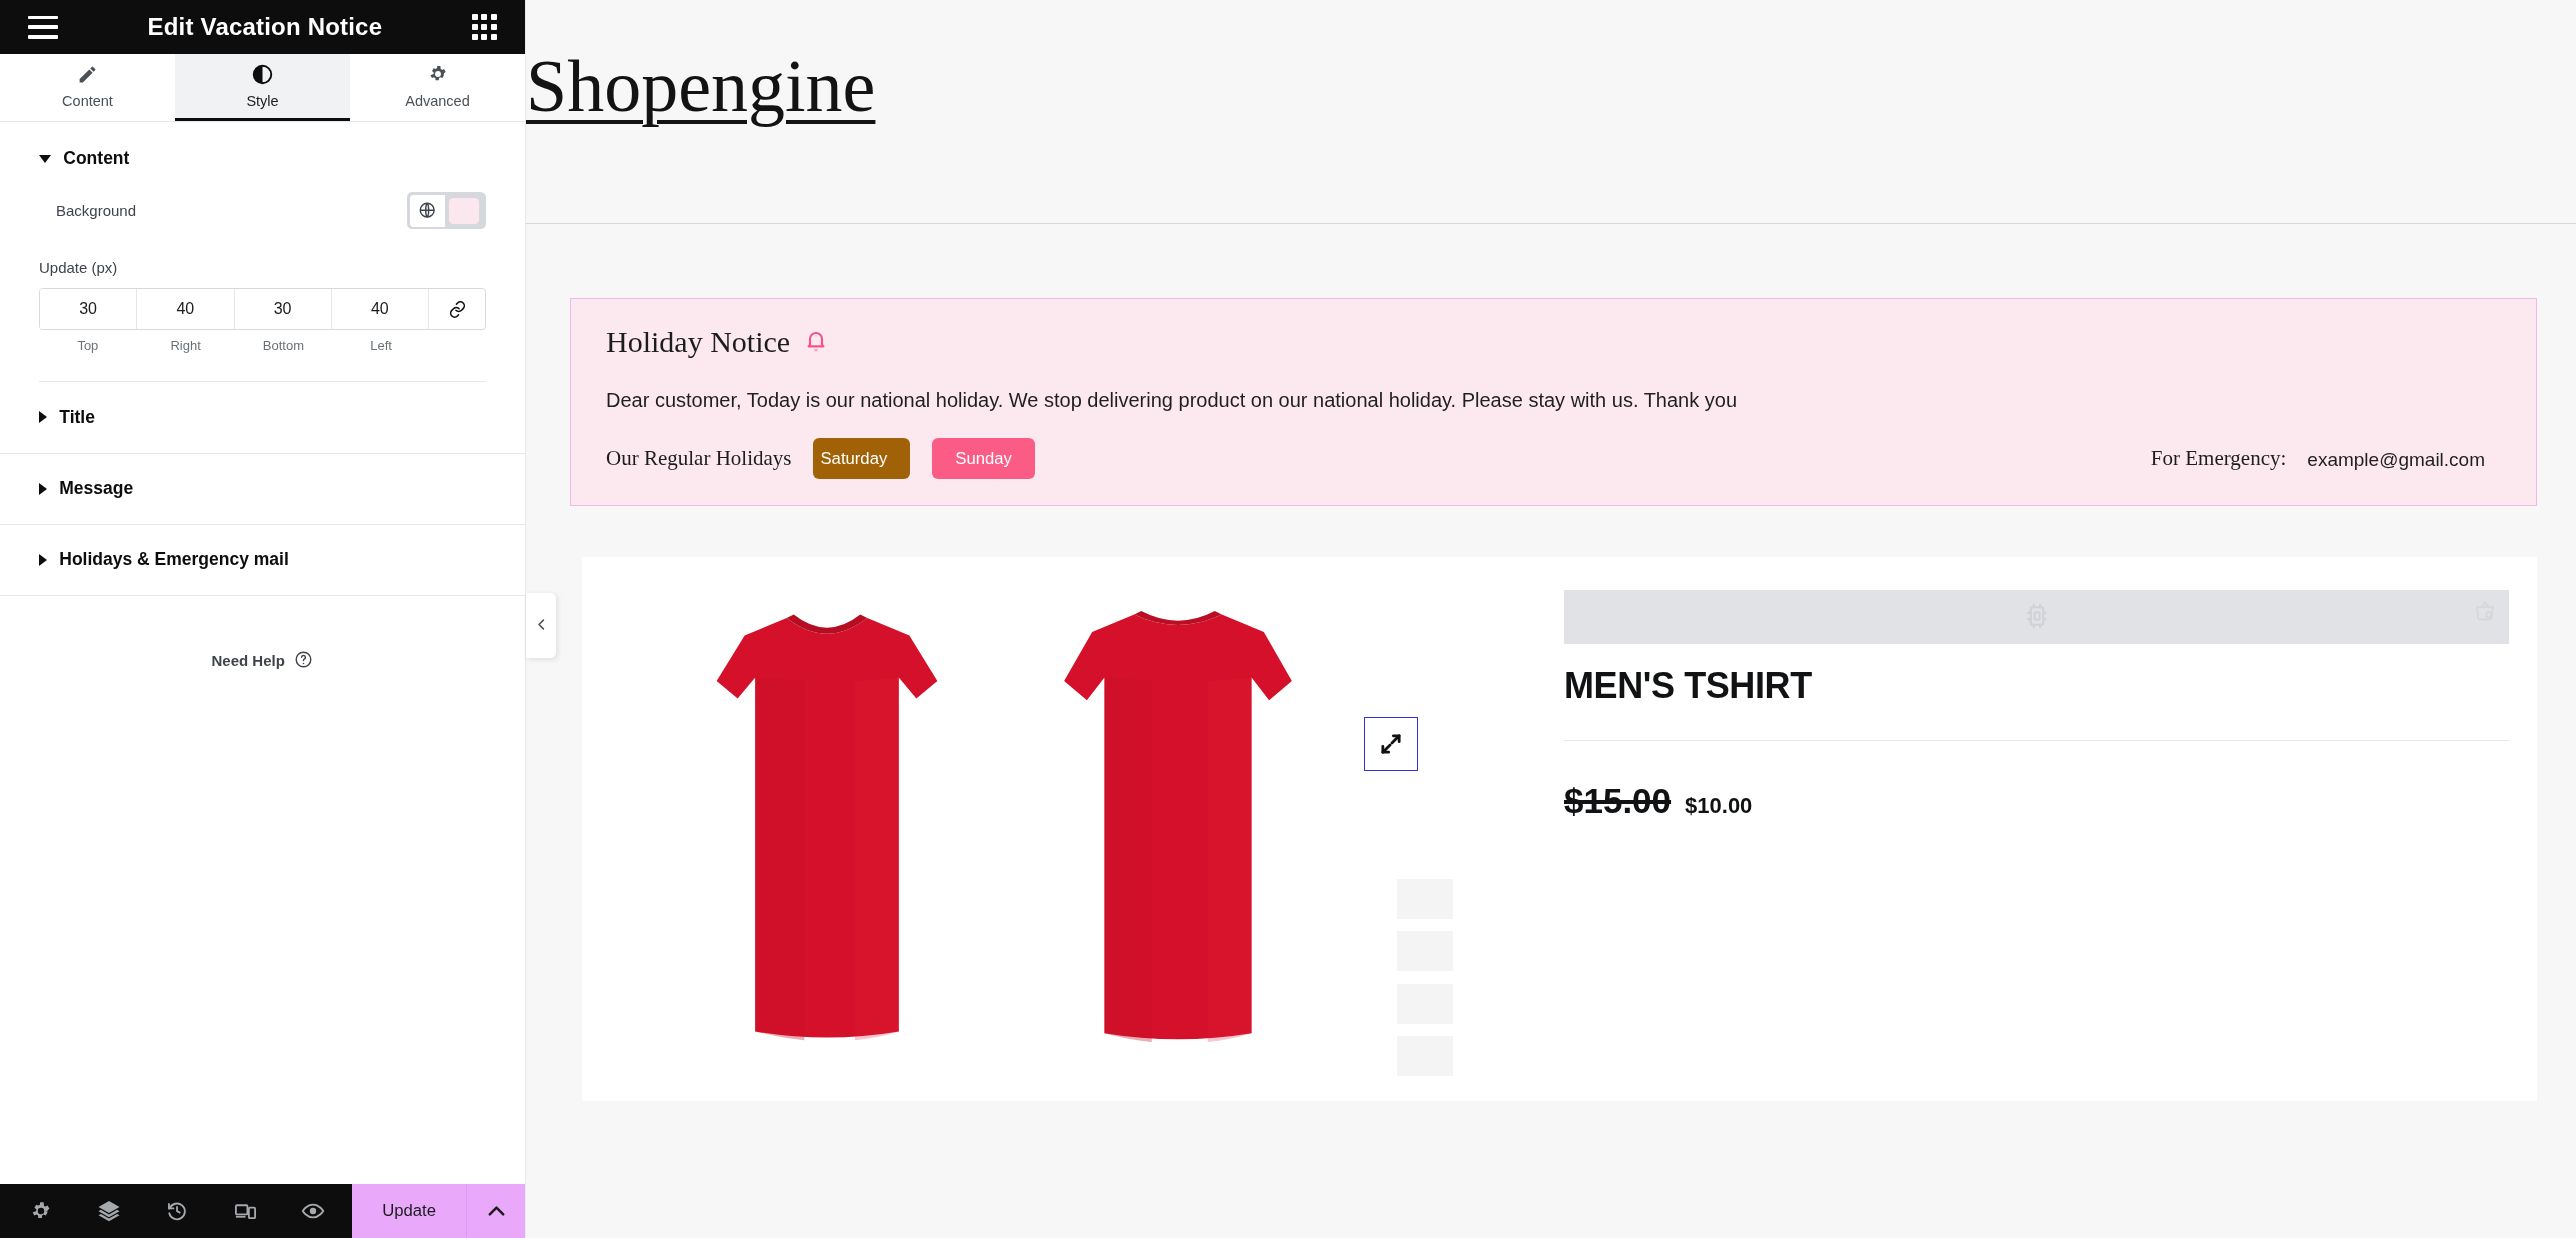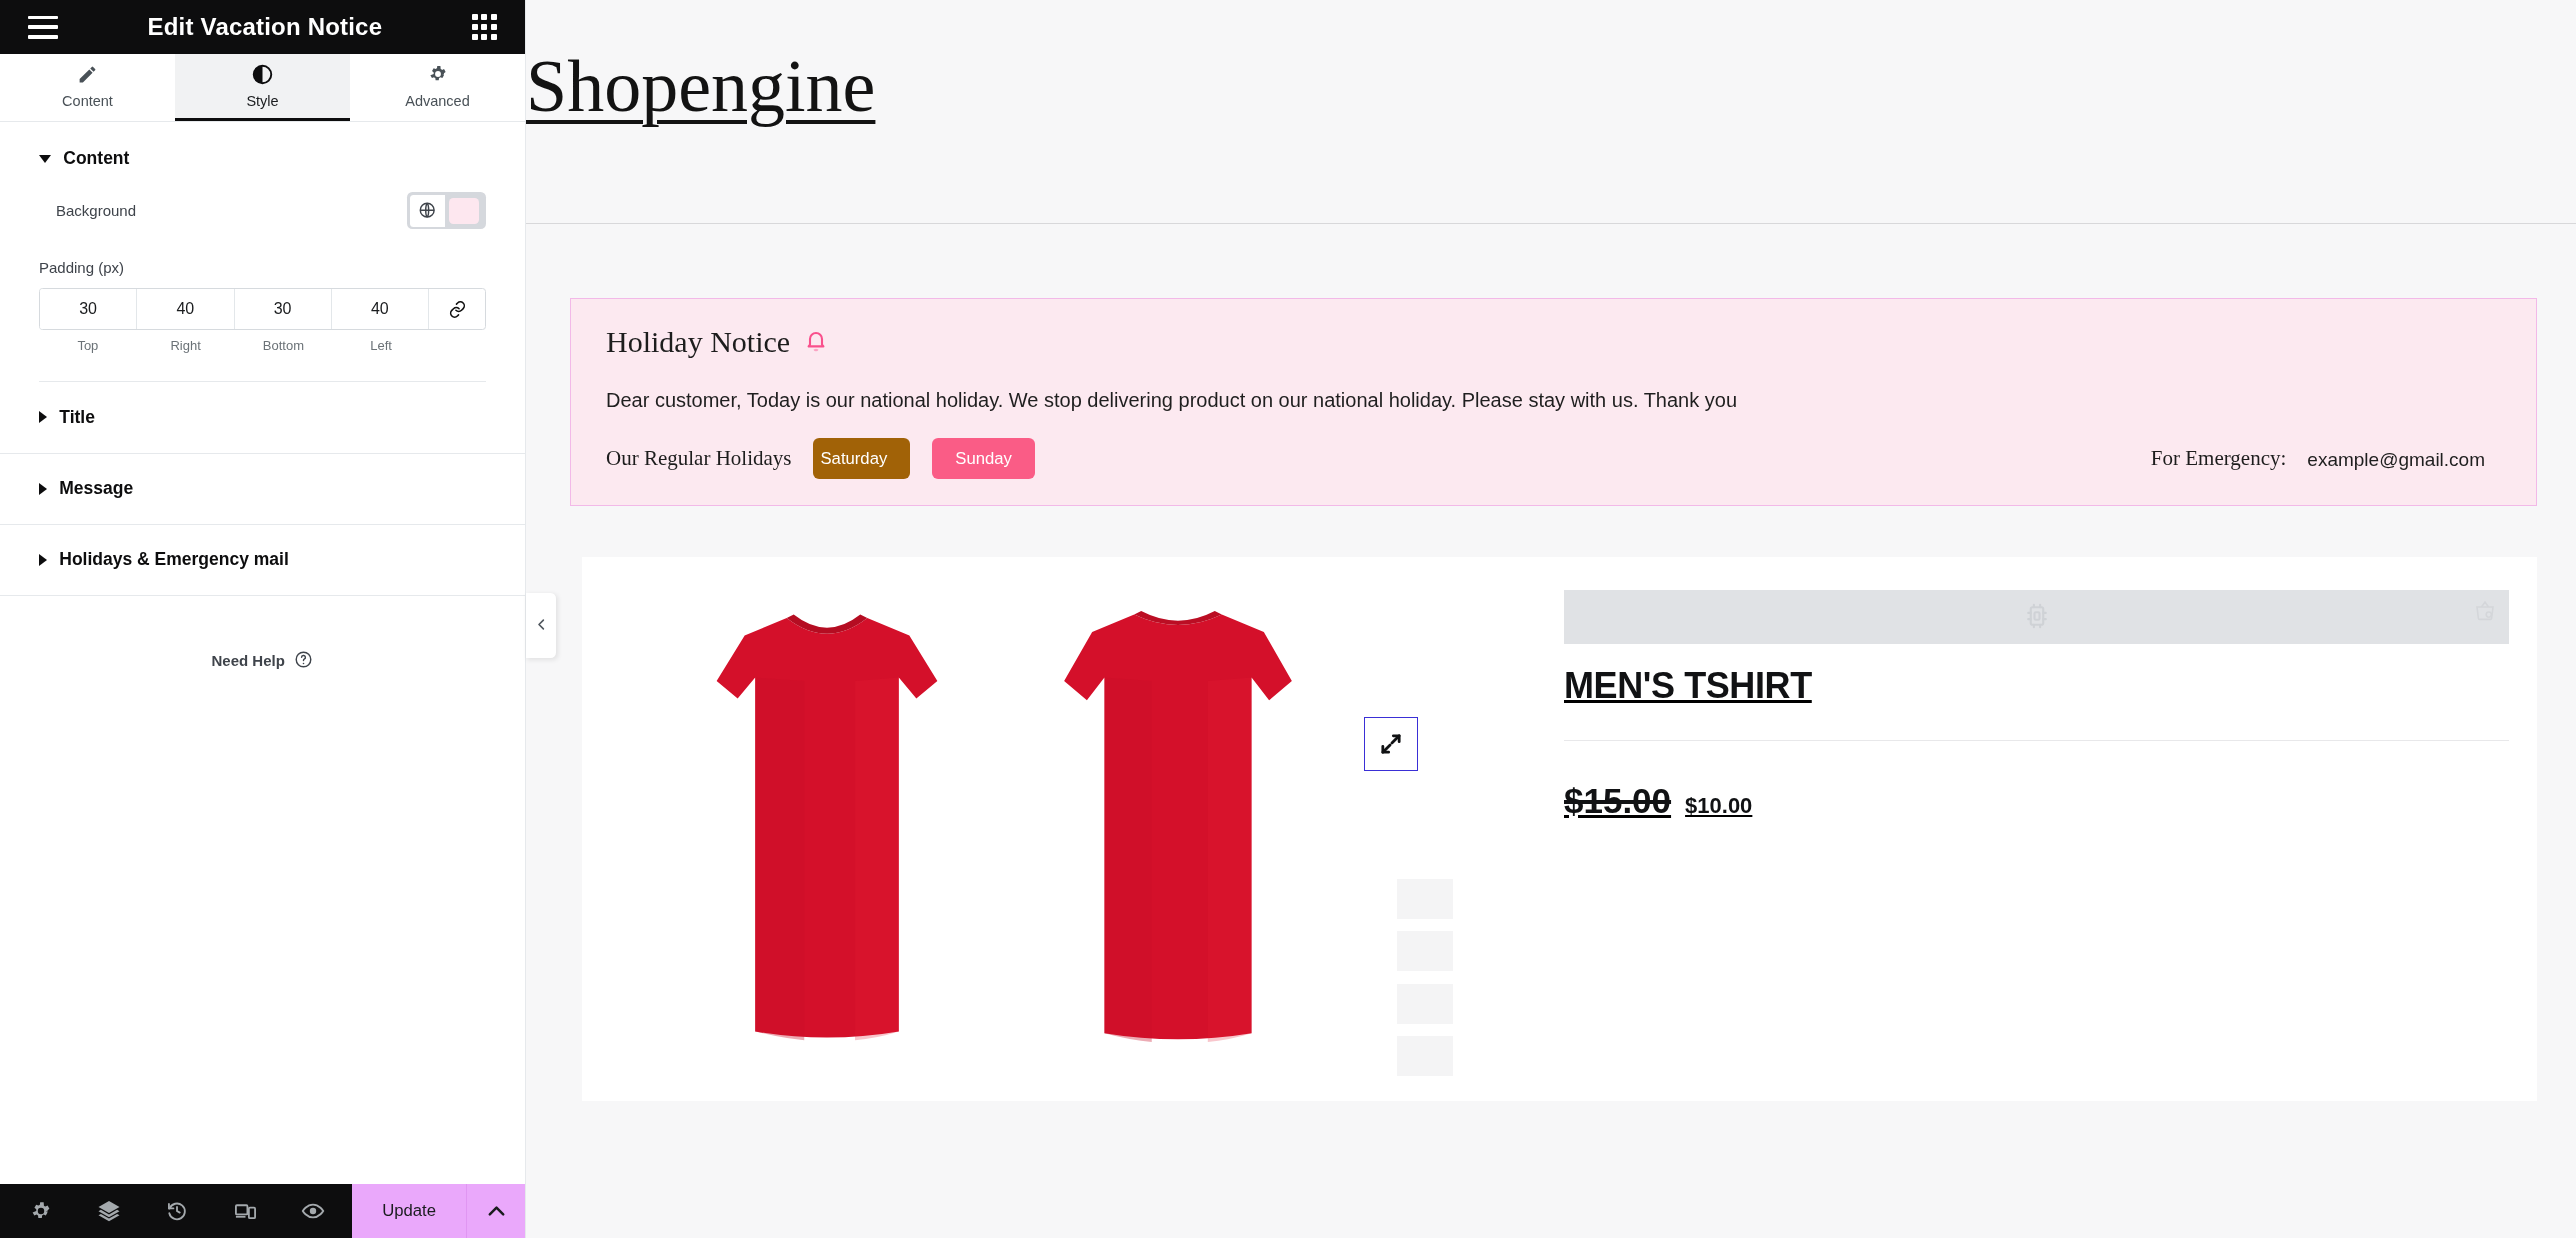--- a/index.html
+++ b/index.html
@@ -127,21 +127,21 @@
   .day-chip {
     background: #fa5c86; color: #ffffff; font-size: 16.7px;
     padding: 10.5px 23px; border-radius: 6.1px; cursor: pointer;
   }
   .emer-right { display: flex; align-items: flex-end; gap: 21px; padding-right: 16px; }
   .emer-label { font-family: "Liberation Serif", serif; font-size: 21px; color: #1d1d1d; }
   .emer-mail { font-size: 19px; color: #1f1f1f; }
 
   .product-area {
     margin: 51px 39px 0 56px; background: #ffffff;
-    height: 544px; display: flex; position: relative; padding: 33px 0 0 0; text-decoration: underline;
+    height: 544px; display: flex; position: relative; padding: 33px 0 0 0;
   }
   .gallery { flex: 0 0 982px; position: relative; display: flex; align-items: flex-start; padding-left: 96px; gap: 53px; }
   .shirt { width: 298px; height: 473px; position: relative; }
   .shirt svg { width: 100%; height: 100%; display: block; }
   .expand-btn {
     position: absolute; left: 782px; top: 127px;
     width: 54px; height: 54px; background: #ffffff; border: 1.8px solid #3a2fd6;
     display: flex; align-items: center; justify-content: center; cursor: pointer; z-index: 5;
   }
   .thumbs { position: absolute; left: 815px; top: 289px; display: flex; flex-direction: column; gap: 12.3px; }
@@ -225,21 +225,21 @@
           <div class="globe-btn">
             <svg width="18.4" height="18.4" viewBox="0 0 24 24" fill="none" stroke="#3f444b" stroke-width="1.9">
                 <circle cx="12" cy="12" r="9"></circle>
                 <path d="M3 12h18M12 3c2.5 2.6 2.5 15.4 0 18M12 3c-2.5 2.6-2.5 15.4 0 18"></path>
               </svg>
           </div>
           <div class="swatch" id="sw" style="background: rgb(253, 231, 239);"></div>
         </div>
       </div>
 
-      <div class="field-label">Padding (px)</div>
+      <div class="field-label">Update (px)</div>
       <div class="pad-group">
         <div class="pad-cell"><input value="30" style=""></div>
         <div class="pad-cell"><input value="40" style=""></div>
         <div class="pad-cell"><input value="30" style=""></div>
         <div class="pad-cell"><input value="40" style=""></div>
         <div class="pad-link">
           <svg width="19" height="19" viewBox="0 0 24 24" fill="none" stroke="#111" stroke-width="2" stroke-linecap="round">
               <path d="M10 13a5 5 0 0 0 7.07 0l2.12-2.12a5 5 0 0 0-7.07-7.07L10.7 5.24"></path>
               <path d="M14 11a5 5 0 0 0-7.07 0L4.8 13.12a5 5 0 0 0 7.07 7.07l1.42-1.42"></path>
             </svg>

